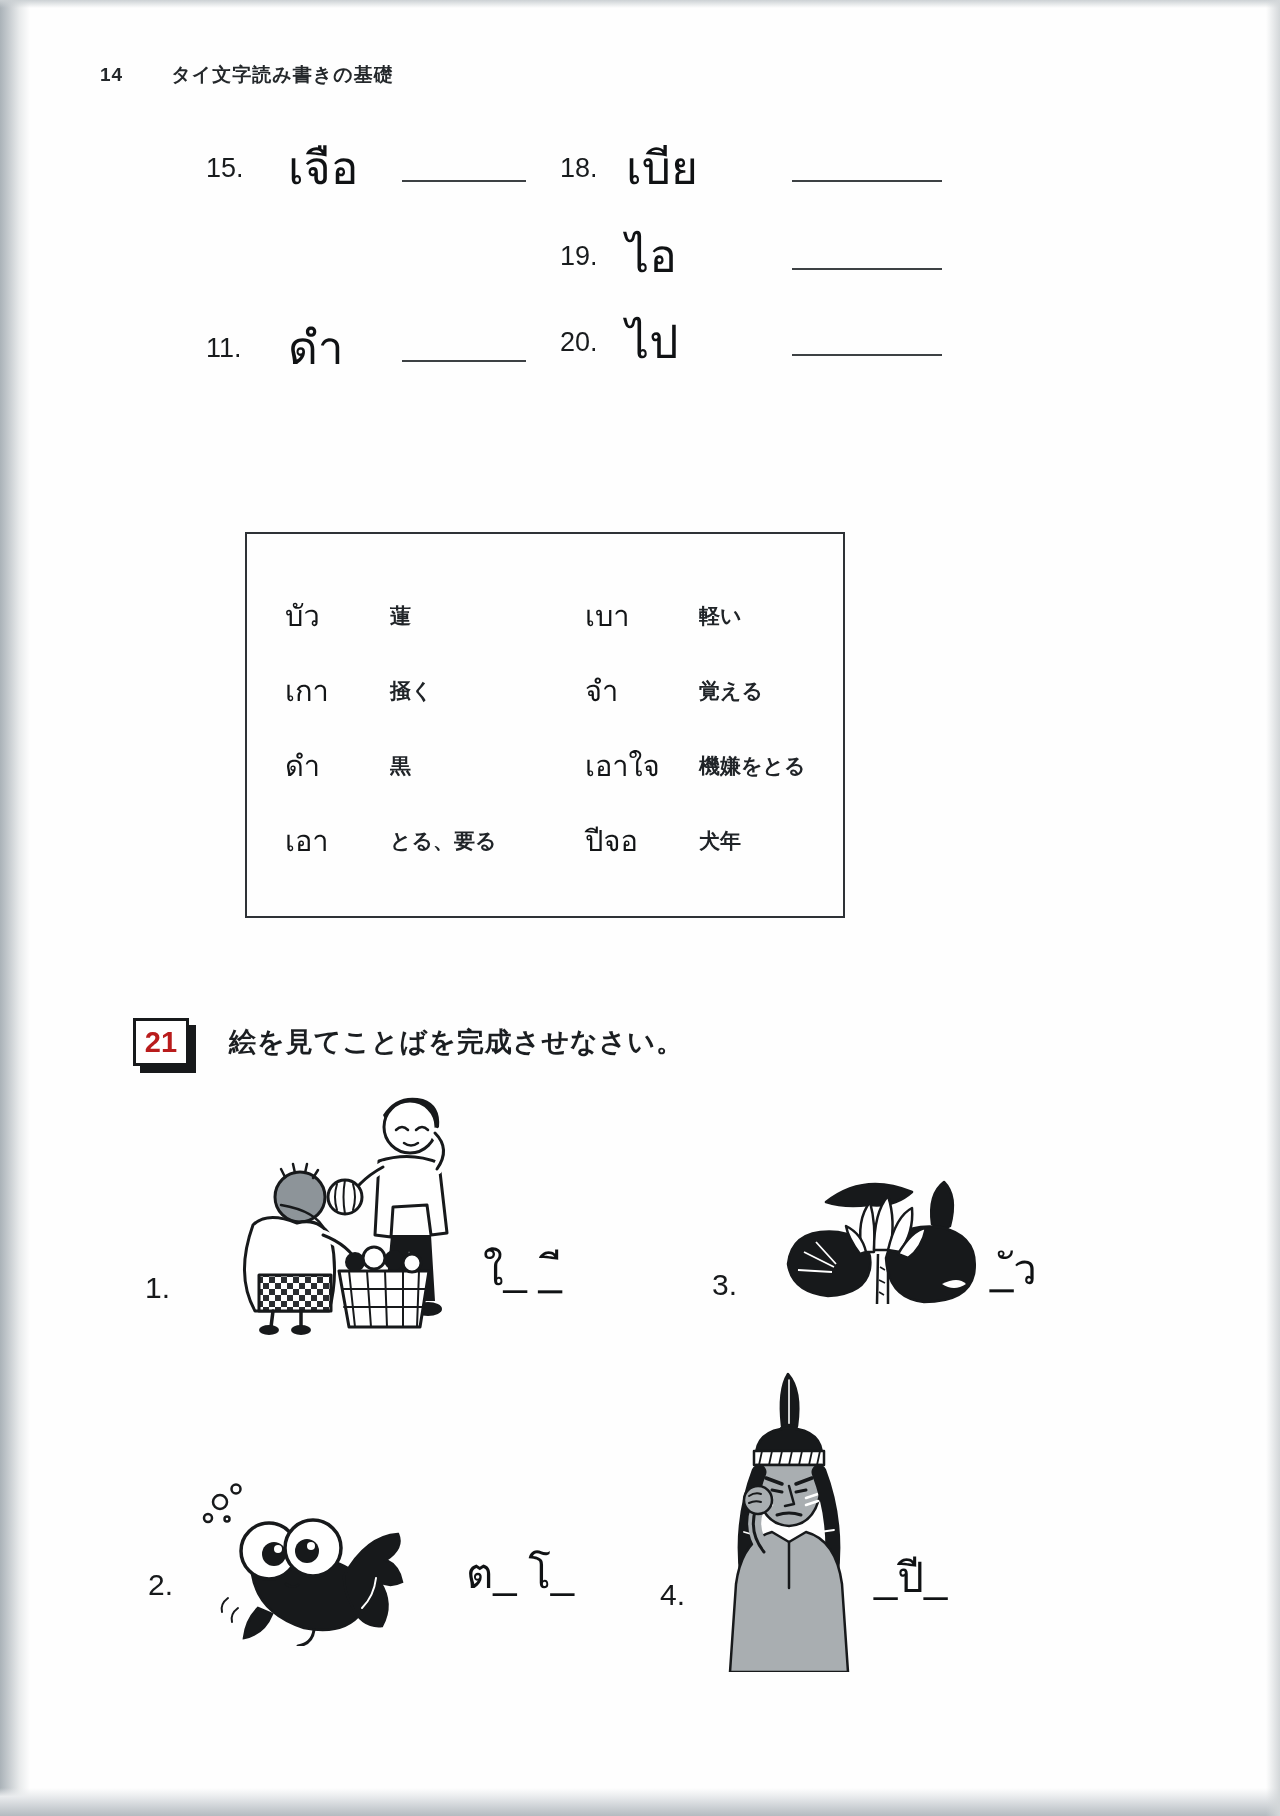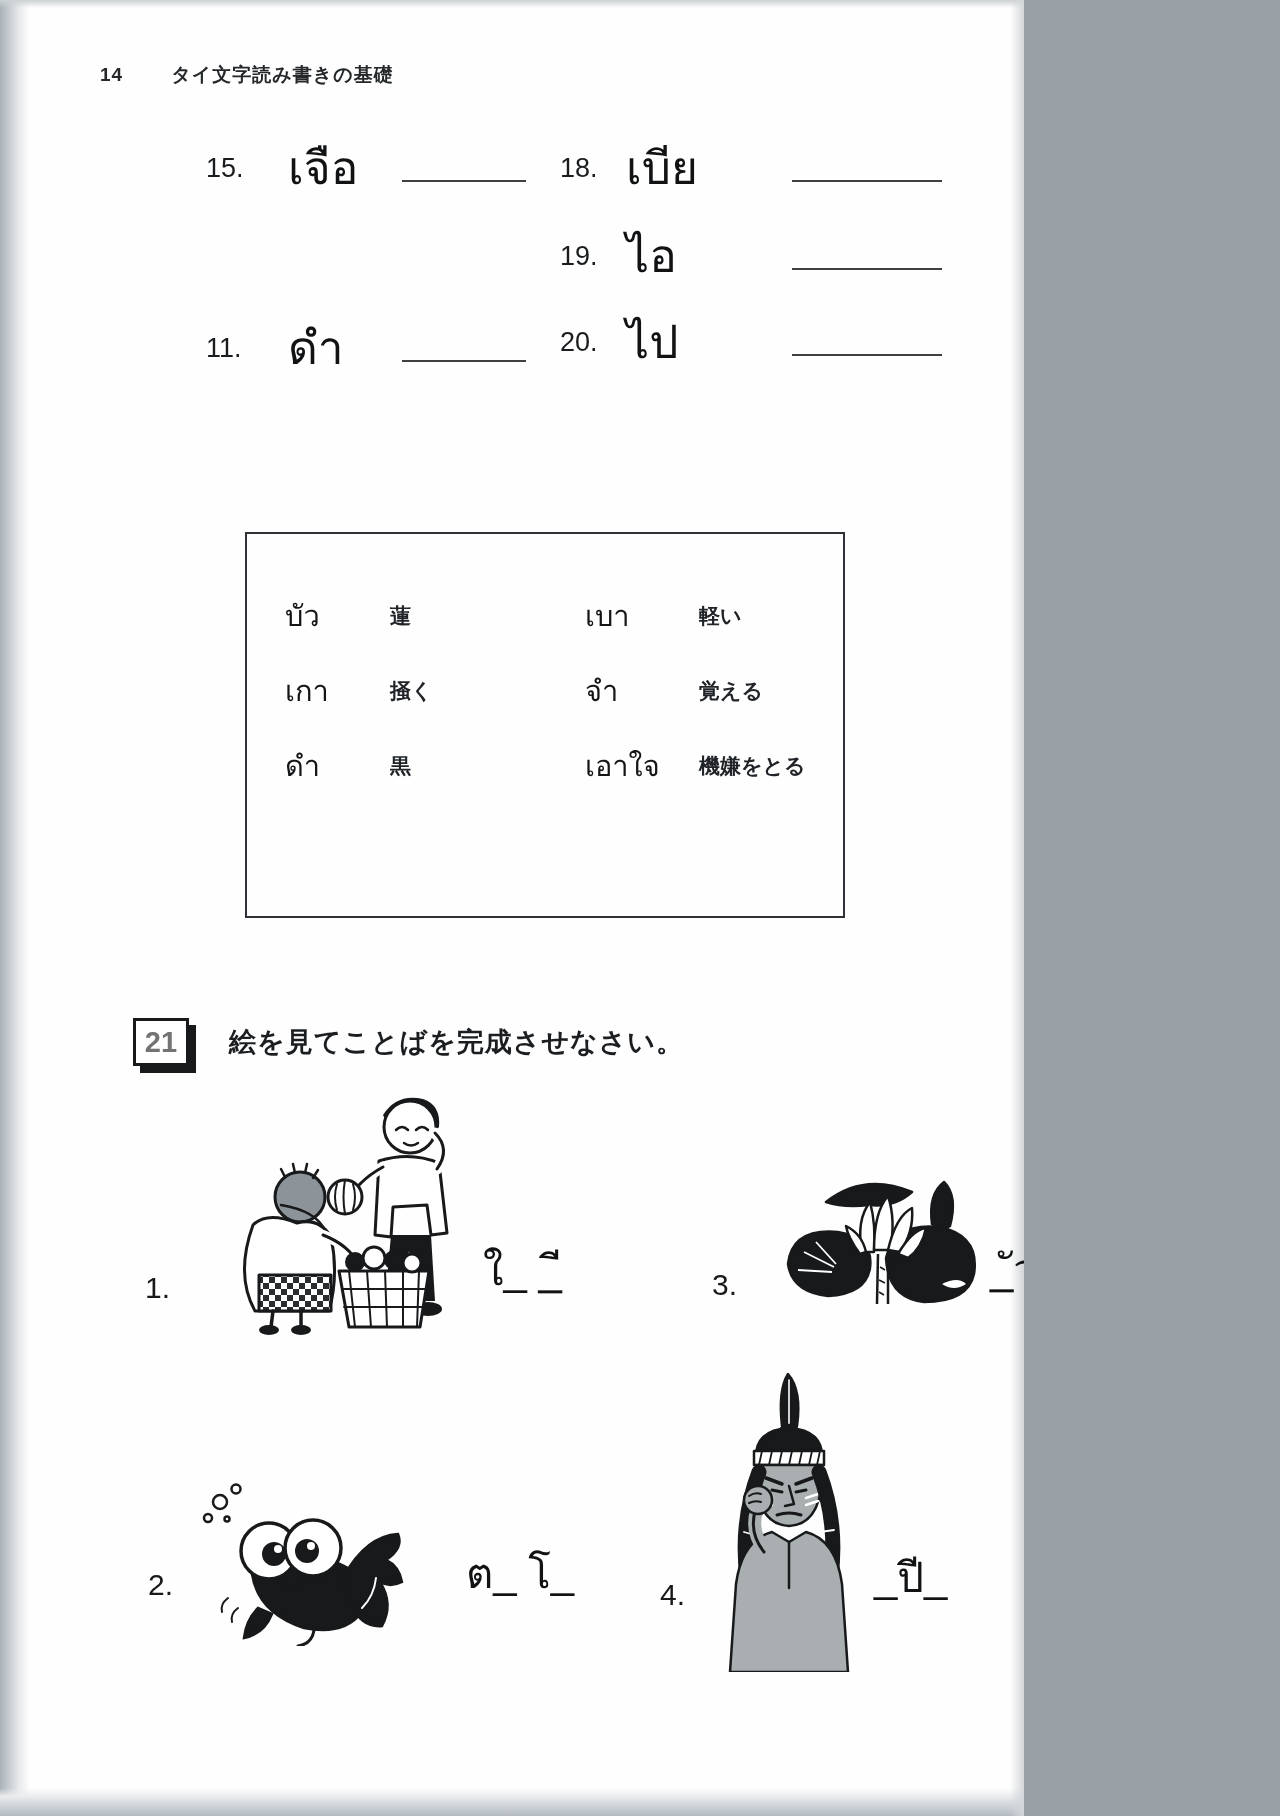--- a/index.html
+++ b/index.html
@@ -1,17 +1,17 @@
 <!DOCTYPE html>
 <html><head>
 <meta charset="utf-8">
 <style>
   html,body{margin:0;padding:0;background:#9aa1a6;}
   .page{
-    position:relative;width:1024px;height:1816px;background:#fefefe;
+    position:relative;width:1280px;height:1816px;background:#fefefe;
     font-family:"Liberation Sans","DejaVu Sans",sans-serif;color:#1a1a1a;
     overflow:hidden;
   }
   
   .edge-left{position:absolute;left:0;top:0;width:30px;height:100%;
     background:linear-gradient(to right,#aab2b8,#e9ebec 65%,rgba(255,255,255,0));}
   .edge-bottom{position:absolute;left:0;bottom:0;width:100%;height:28px;
     background:linear-gradient(to top,#b4bbc0,#eaecee 70%,rgba(255,255,255,0));}
   .edge-top{position:absolute;left:0;top:0;width:100%;height:8px;
     background:linear-gradient(to bottom,#ccd1d4,rgba(255,255,255,0));}
@@ -43,21 +43,21 @@
   .vrow{position:relative;height:75px;}
   .vrow span{position:absolute;top:50%;transform:translateY(-50%);white-space:nowrap;margin-top:34px;}
   .vthai{font-size:29px;color:#131517;}
   .vjp{font-size:21px;font-weight:600;color:#202428;}
   .c1{left:38px;} .c2{left:143px;} .c3{left:338px;} .c4{left:452px;}
 
   
   .ex-badge{position:absolute;left:133px;top:1018px;width:50px;height:42px;
     border:3.5px solid #17191b;background:#fff;box-shadow:7px 7px 0 #17191b;
     display:flex;align-items:center;justify-content:center;
-    font-size:29px;font-weight:700;color:#737373;}
+    font-size:29px;font-weight:700;color:#b91c1c;}
   .ex-instruction{position:absolute;left:229px;top:1024px;font-size:27px;
     font-weight:700;color:#1b1e21;letter-spacing:1px;}
 
   .pic-item{position:absolute;}
   .pic-item .num{position:absolute;font-size:30px;color:#17191b;}
   .pic-item .answer{position:absolute;font-size:42px;color:#101214;white-space:nowrap;}
   #item1{left:145px;top:1085px;width:470px;height:255px;}
   #item1 .num{left:0;top:186px;}
   #item1 svg{position:absolute;left:52px;top:0;}
   #item1 .answer{left:338px;top:152px;}
@@ -126,20 +126,26 @@
       <span class="vjp c2">掻く</span>
       <span class="vthai c3">จำ</span>
       <span class="vjp c4">覚える</span>
     </div>
     <div class="vrow">
       <span class="vthai c1">ดำ</span>
       <span class="vjp c2">黒</span>
       <span class="vthai c3">เอาใจ</span>
       <span class="vjp c4">機嫌をとる</span>
     </div>
+    <div class="vrow">
+      <span class="vthai c1">เอา</span>
+      <span class="vjp c2">とる、要る</span>
+      <span class="vthai c3">ปีจอ</span>
+      <span class="vjp c4">犬年</span>
+    </div>
   </div>
 
   <div class="ex-badge">21</div>
   <div class="ex-instruction">絵を見てことばを完成させなさい。</div>
 
   <div class="pic-item" id="item1">
     <span class="num">1.</span>
     <svg width="280" height="250" viewBox="0 0 280 250">
       <defs>
         <pattern id="chk" width="12" height="12" patternUnits="userSpaceOnUse">

